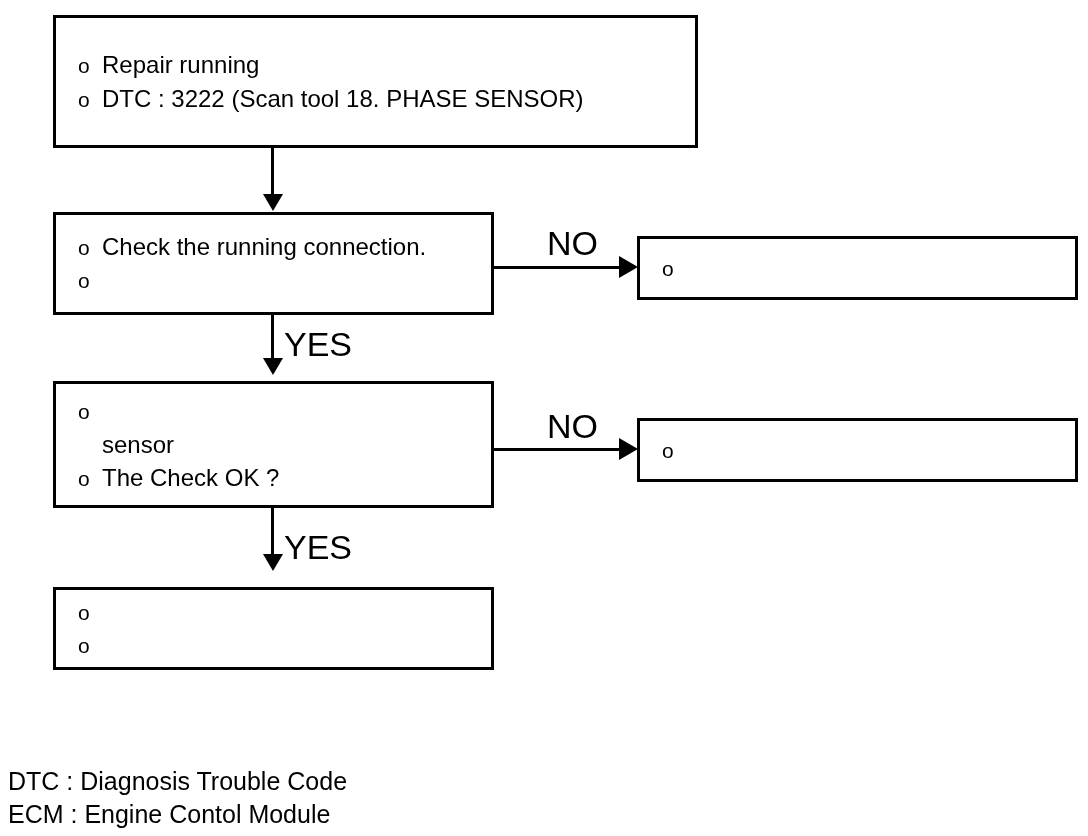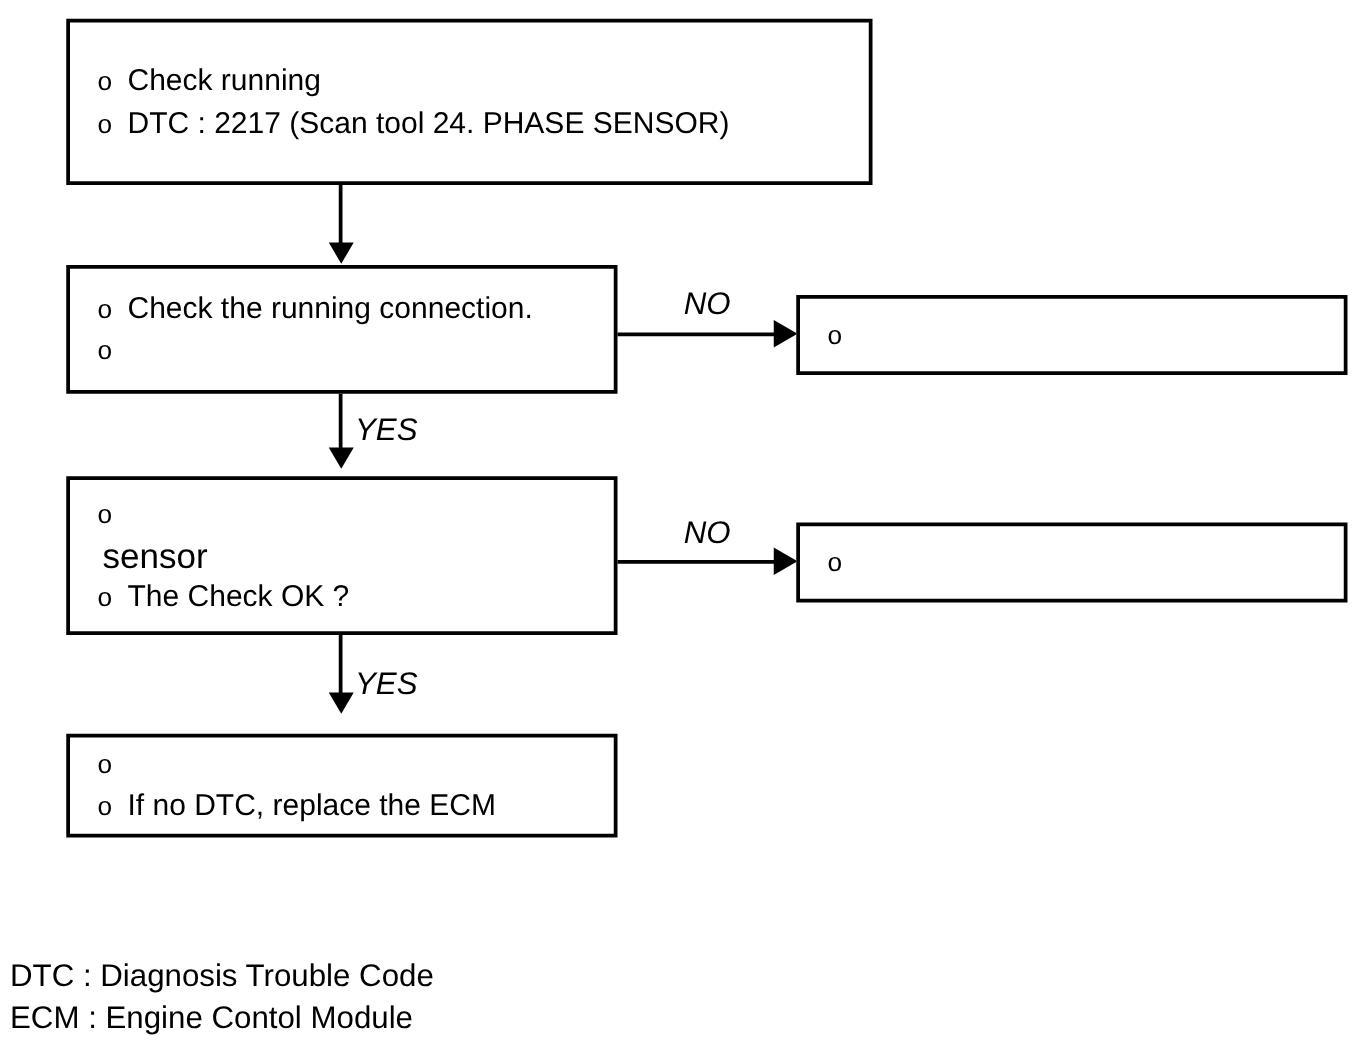--- a/index.html
+++ b/index.html
@@ -42,22 +42,22 @@
     flex: 0 0 46px;
     text-align: left;
     padding-left: 22px;
     box-sizing: border-box;
     font-size: 21px;
   }
   .box-text {
     flex: 1 1 auto;
   }
   .cont-line {
-    padding-left: 26px;
-    font-size: 28px;
+    padding-left: 46px;
+    font-size: 24px;
     line-height: 33px;
     white-space: pre;
   }
 
   
   .vline {
     position: absolute;
     width: 3px;
     background: #000000;
   }
@@ -79,47 +79,46 @@
     width: 0;
     height: 0;
     border-top: 11px solid transparent;
     border-bottom: 11px solid transparent;
     border-left: 19px solid #000000;
   }
 
   
   .edge-label {
     position: absolute;
-    font-size: 25px;
+    font-size: 34px;
     line-height: 28px;
     white-space: pre;
-    font-style: italic;
   }
 
   
   .legend {
     position: absolute;
     font-size: 25px;
     line-height: 33px;
     white-space: pre;
   }
 </style>
 </head>
 <body>
 
 <div id="canvas">
 
   <div class="box" style="left:53px; top:15px; width:645px; height:133px;">
     <div class="box-line">
       <span class="bullet">o</span>
-      <span class="box-text">Check running</span>
+      <span class="box-text">Repair running</span>
     </div>
     <div class="box-line">
       <span class="bullet">o</span>
-      <span class="box-text">DTC : 2217 (Scan tool 24. PHASE SENSOR)</span>
+      <span class="box-text">DTC : 3222 (Scan tool 18. PHASE SENSOR)</span>
     </div>
   </div>
 
   <div class="vline" style="left:271px; top:148px; height:48px;"></div>
   <div class="arrow-down" style="left:263px; top:194px;"></div>
 
   <div class="box" style="left:53px; top:212px; width:441px; height:103px;">
     <div class="box-line">
       <span class="bullet">o</span>
       <span class="box-text">Check the running connection.</span>
@@ -167,20 +166,19 @@
   <div class="vline" style="left:271px; top:508px; height:48px;"></div>
   <div class="arrow-down" style="left:263px; top:554px;"></div>
   <div class="edge-label" style="left:284px; top:533px;">YES</div>
 
   <div class="box" style="left:53px; top:587px; width:441px; height:83px;">
     <div class="box-line">
       <span class="bullet">o</span>
     </div>
     <div class="box-line">
       <span class="bullet">o</span>
-      <span class="box-text">If no DTC, replace the ECM</span>
     </div>
   </div>
 
   <div class="legend" style="left:8px; top:798px;">ECM : Engine Contol Module</div>
   <div class="legend" style="left:8px; top:765px;">DTC : Diagnosis Trouble Code</div>
 
 </div>
 
 </body></html>

